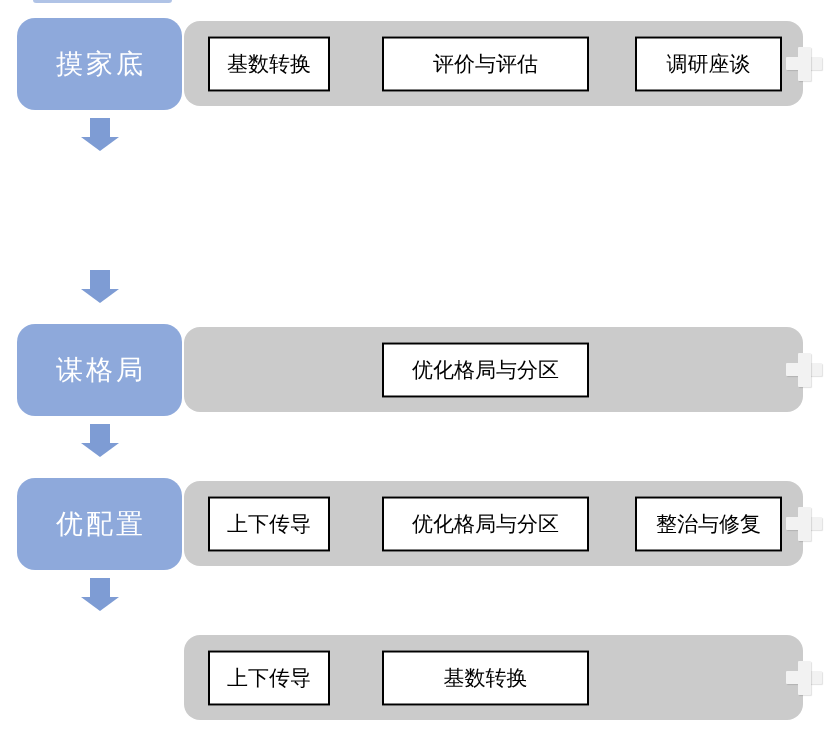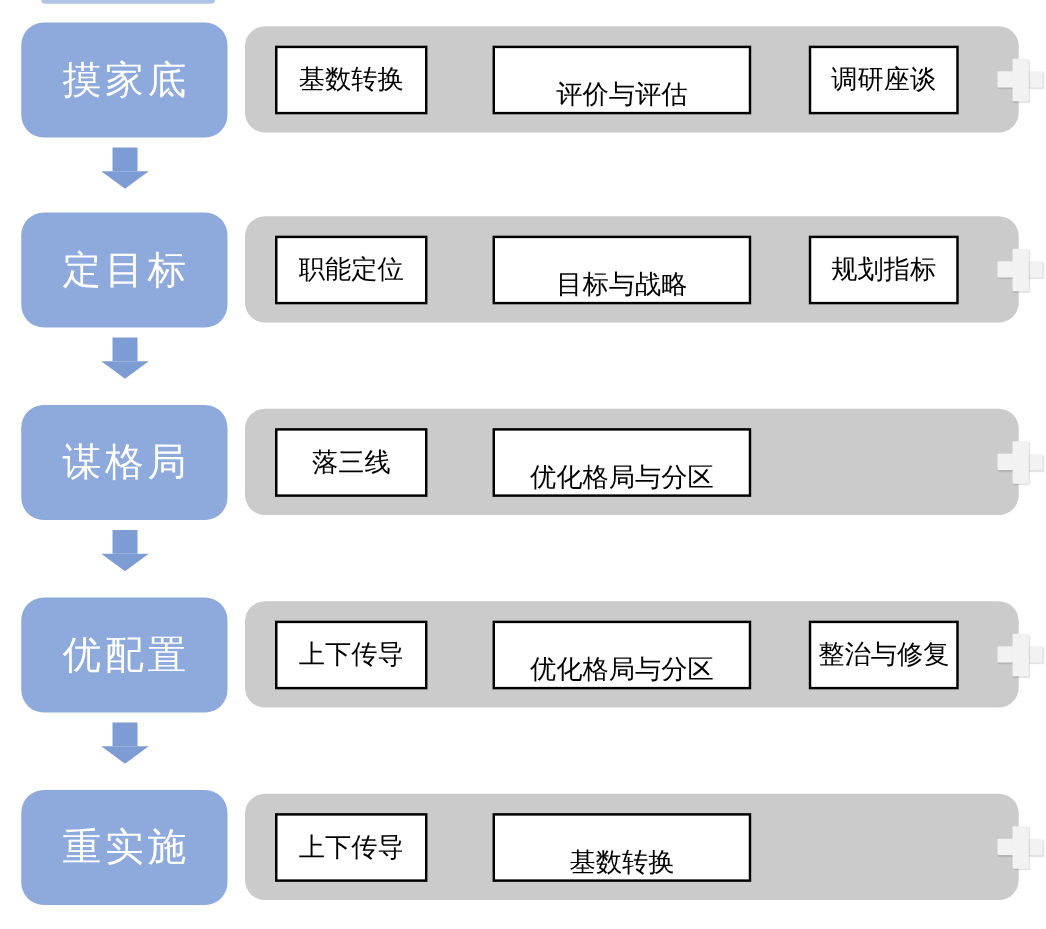--- a/index.html
+++ b/index.html
@@ -40,27 +40,27 @@
     left: 17px;
     top: 0;
     width: 165px;
     height: 92px;
     background: var(--stage-fill);
     border-radius: 18px;
     display: flex;
     align-items: center;
     justify-content: center;
     color: var(--stage-text);
-    font-size: 31px;
+    font-size: 27px;
     letter-spacing: 3px;
     text-indent: 3px;
   }
   .track {
     position: absolute;
-    left: 196px;
+    left: 184px;
     top: 3px;
     width: 619px;
     height: 85px;
     background: var(--track-fill);
     border-radius: 16px;
     font-family: Liberation Mono, monospace;
   }
   .item {
     position: absolute;
     top: 50%;
@@ -70,22 +70,22 @@
     background: var(--item-fill);
     border: 2px solid var(--item-border);
     display: flex;
     align-items: center;
     justify-content: center;
     color: var(--item-text);
     font-size: 21px;
     white-space: nowrap;
   }
   .item-1 { left: 24px;  width: 122px; }
-  .item-2 { left: 198px; width: 207px; align-items: flex-end; }
-  .item-3 { left: 451px; width: 120px; }
+  .item-2 { left: 198px; width: 207px; }
+  .item-3 { left: 451px; width: 147px; }
 
   .plus {
     position: absolute;
     top: 50%;
     transform: translateY(-50%);
     width: 36px;
     height: 34px;
     color: var(--plus-color);
   }
   .plus-1 { left: 347px; }
@@ -145,52 +145,31 @@
         <span>调研座谈</span>
       </div>
     </div>
   </section>
 
   <div class="arrow" style="top: 118px;">
     <span class="arrow-stem"></span>
     <span class="arrow-head"></span>
   </div>
 
-  <section class="row" style="top: 170px;">
-    <div class="stage">
-      <span class="stage-label">定目标</span>
-    </div>
-    <div class="track">
-      <div class="item item-1">
-        <span>职能定位</span>
-      </div>
-      <span class="plus plus-1"></span>
-      <div class="item item-2">
-        <span>目标与战略</span>
-      </div>
-      <span class="plus plus-2"></span>
-      <div class="item item-3">
-        <span>规划指标</span>
-      </div>
-    </div>
-  </section>
 
   <div class="arrow" style="top: 270px;">
     <span class="arrow-stem"></span>
     <span class="arrow-head"></span>
   </div>
 
   <section class="row" style="top: 324px;">
     <div class="stage">
       <span class="stage-label">谋格局</span>
     </div>
     <div class="track">
-      <div class="item item-1">
-        <span>落三线</span>
-      </div>
       <span class="plus plus-1"></span>
       <div class="item item-2">
         <span>优化格局与分区</span>
       </div>
       <span class="plus plus-2"></span>
     </div>
   </section>
 
   <div class="arrow" style="top: 424px;">
     <span class="arrow-stem"></span>
@@ -215,23 +194,20 @@
       </div>
     </div>
   </section>
 
   <div class="arrow" style="top: 578px;">
     <span class="arrow-stem"></span>
     <span class="arrow-head"></span>
   </div>
 
   <section class="row" style="top: 632px;">
-    <div class="stage">
-      <span class="stage-label">重实施</span>
-    </div>
     <div class="track">
       <div class="item item-1">
         <span>上下传导</span>
       </div>
       <span class="plus plus-1"></span>
       <div class="item item-2">
         <span>基数转换</span>
       </div>
       <span class="plus plus-2"></span>
     </div>

